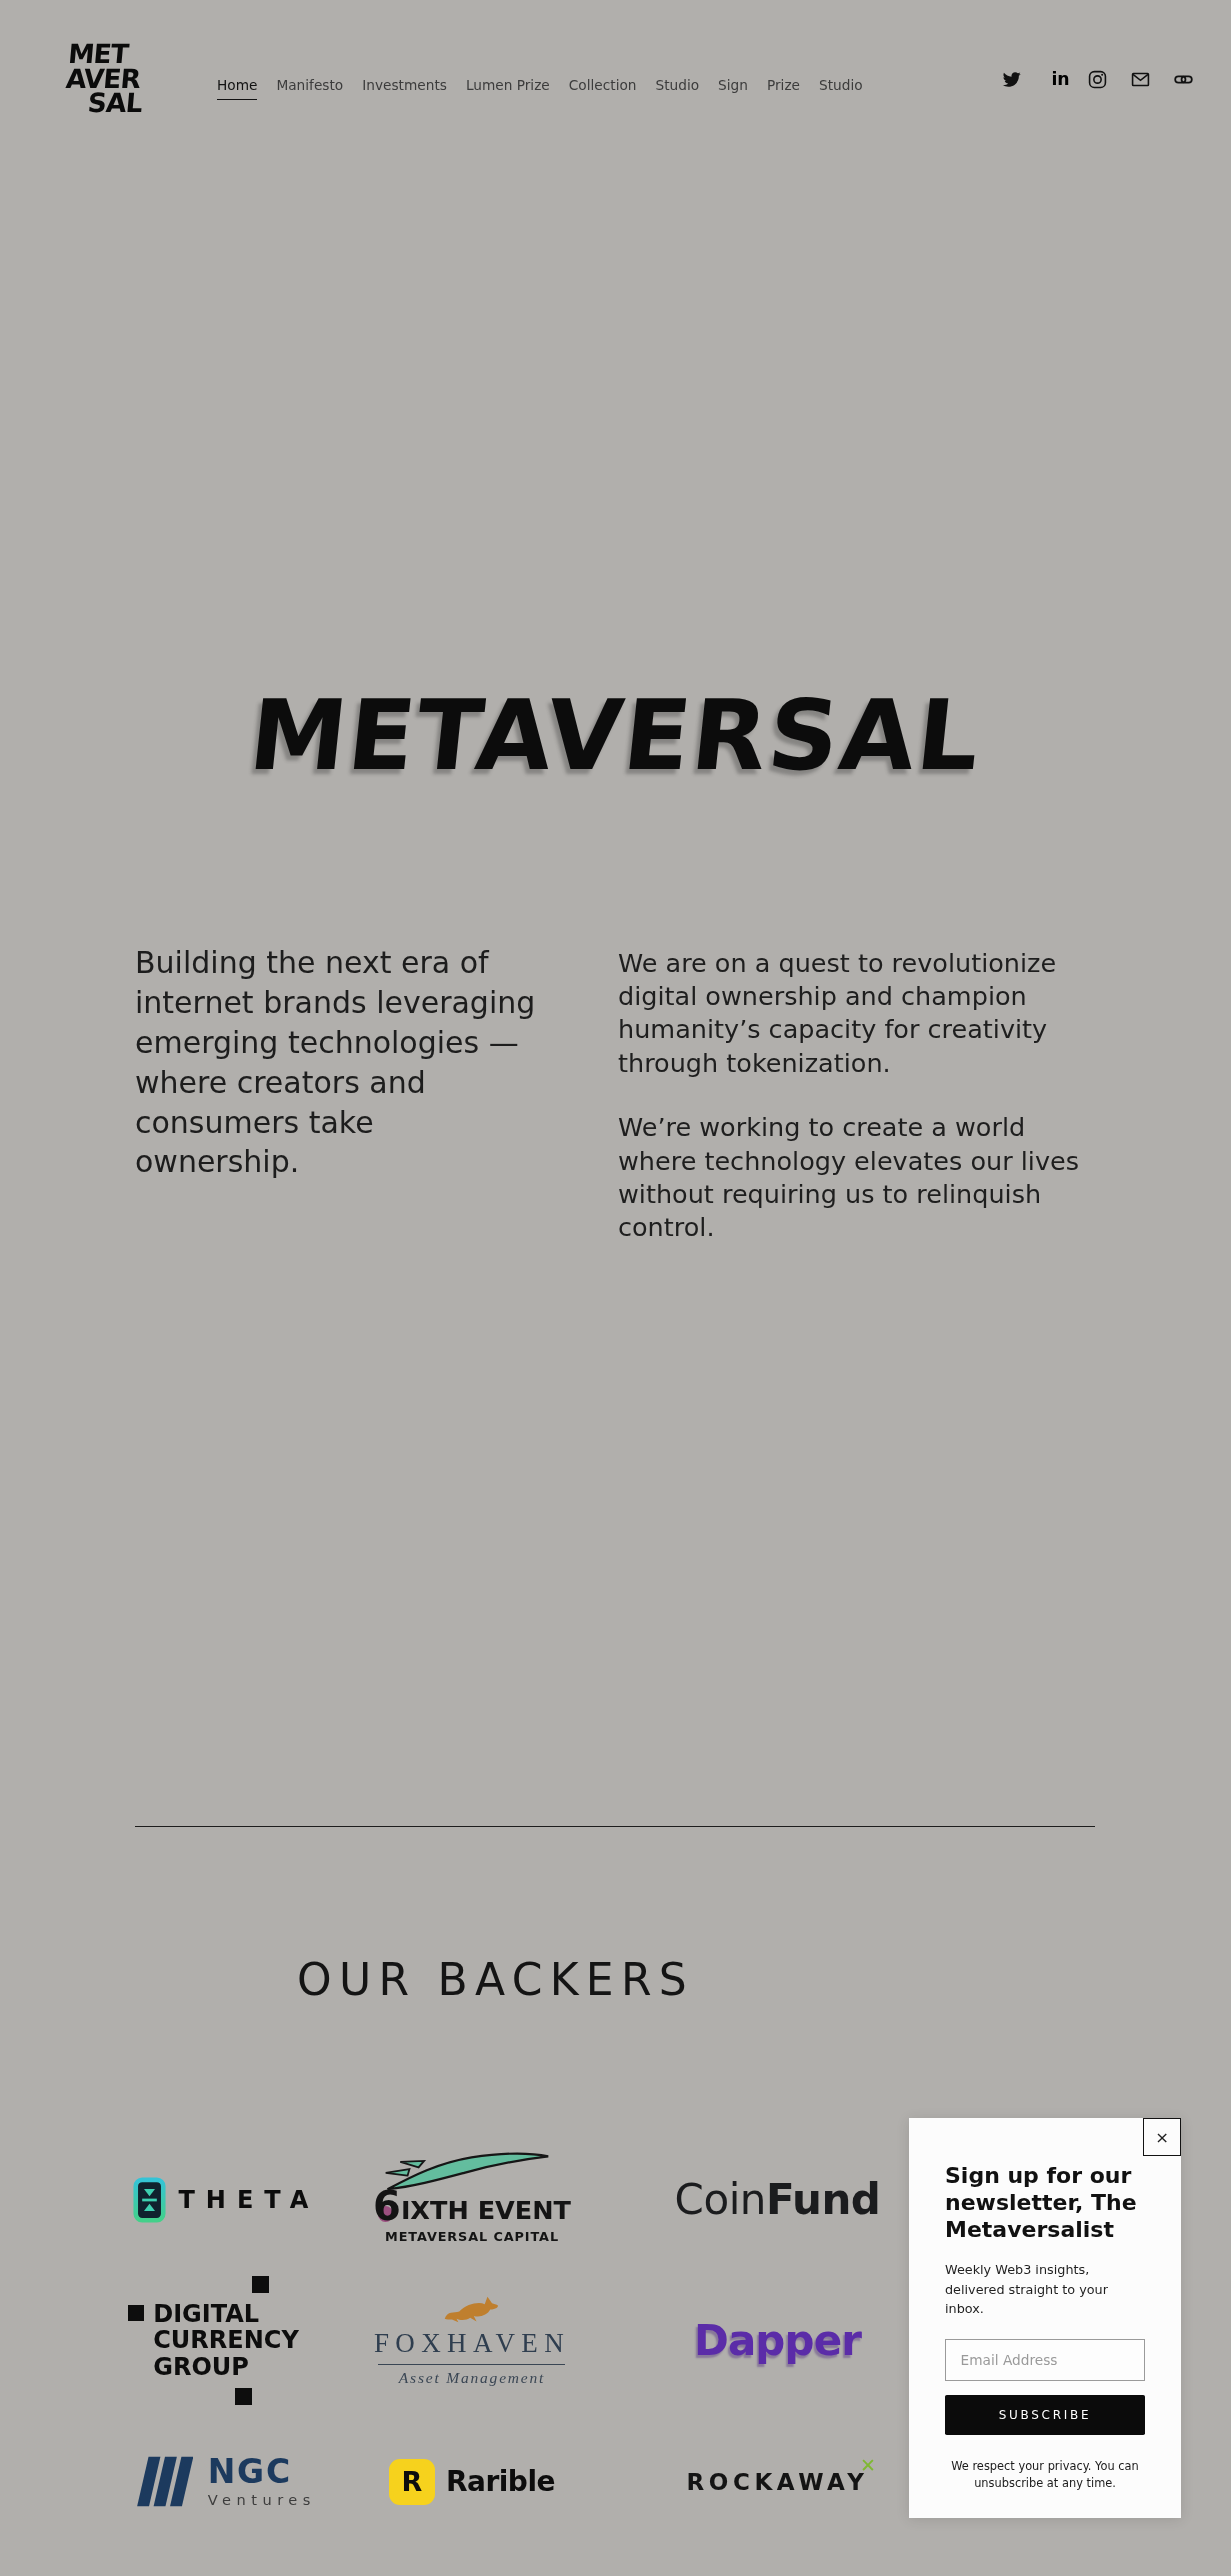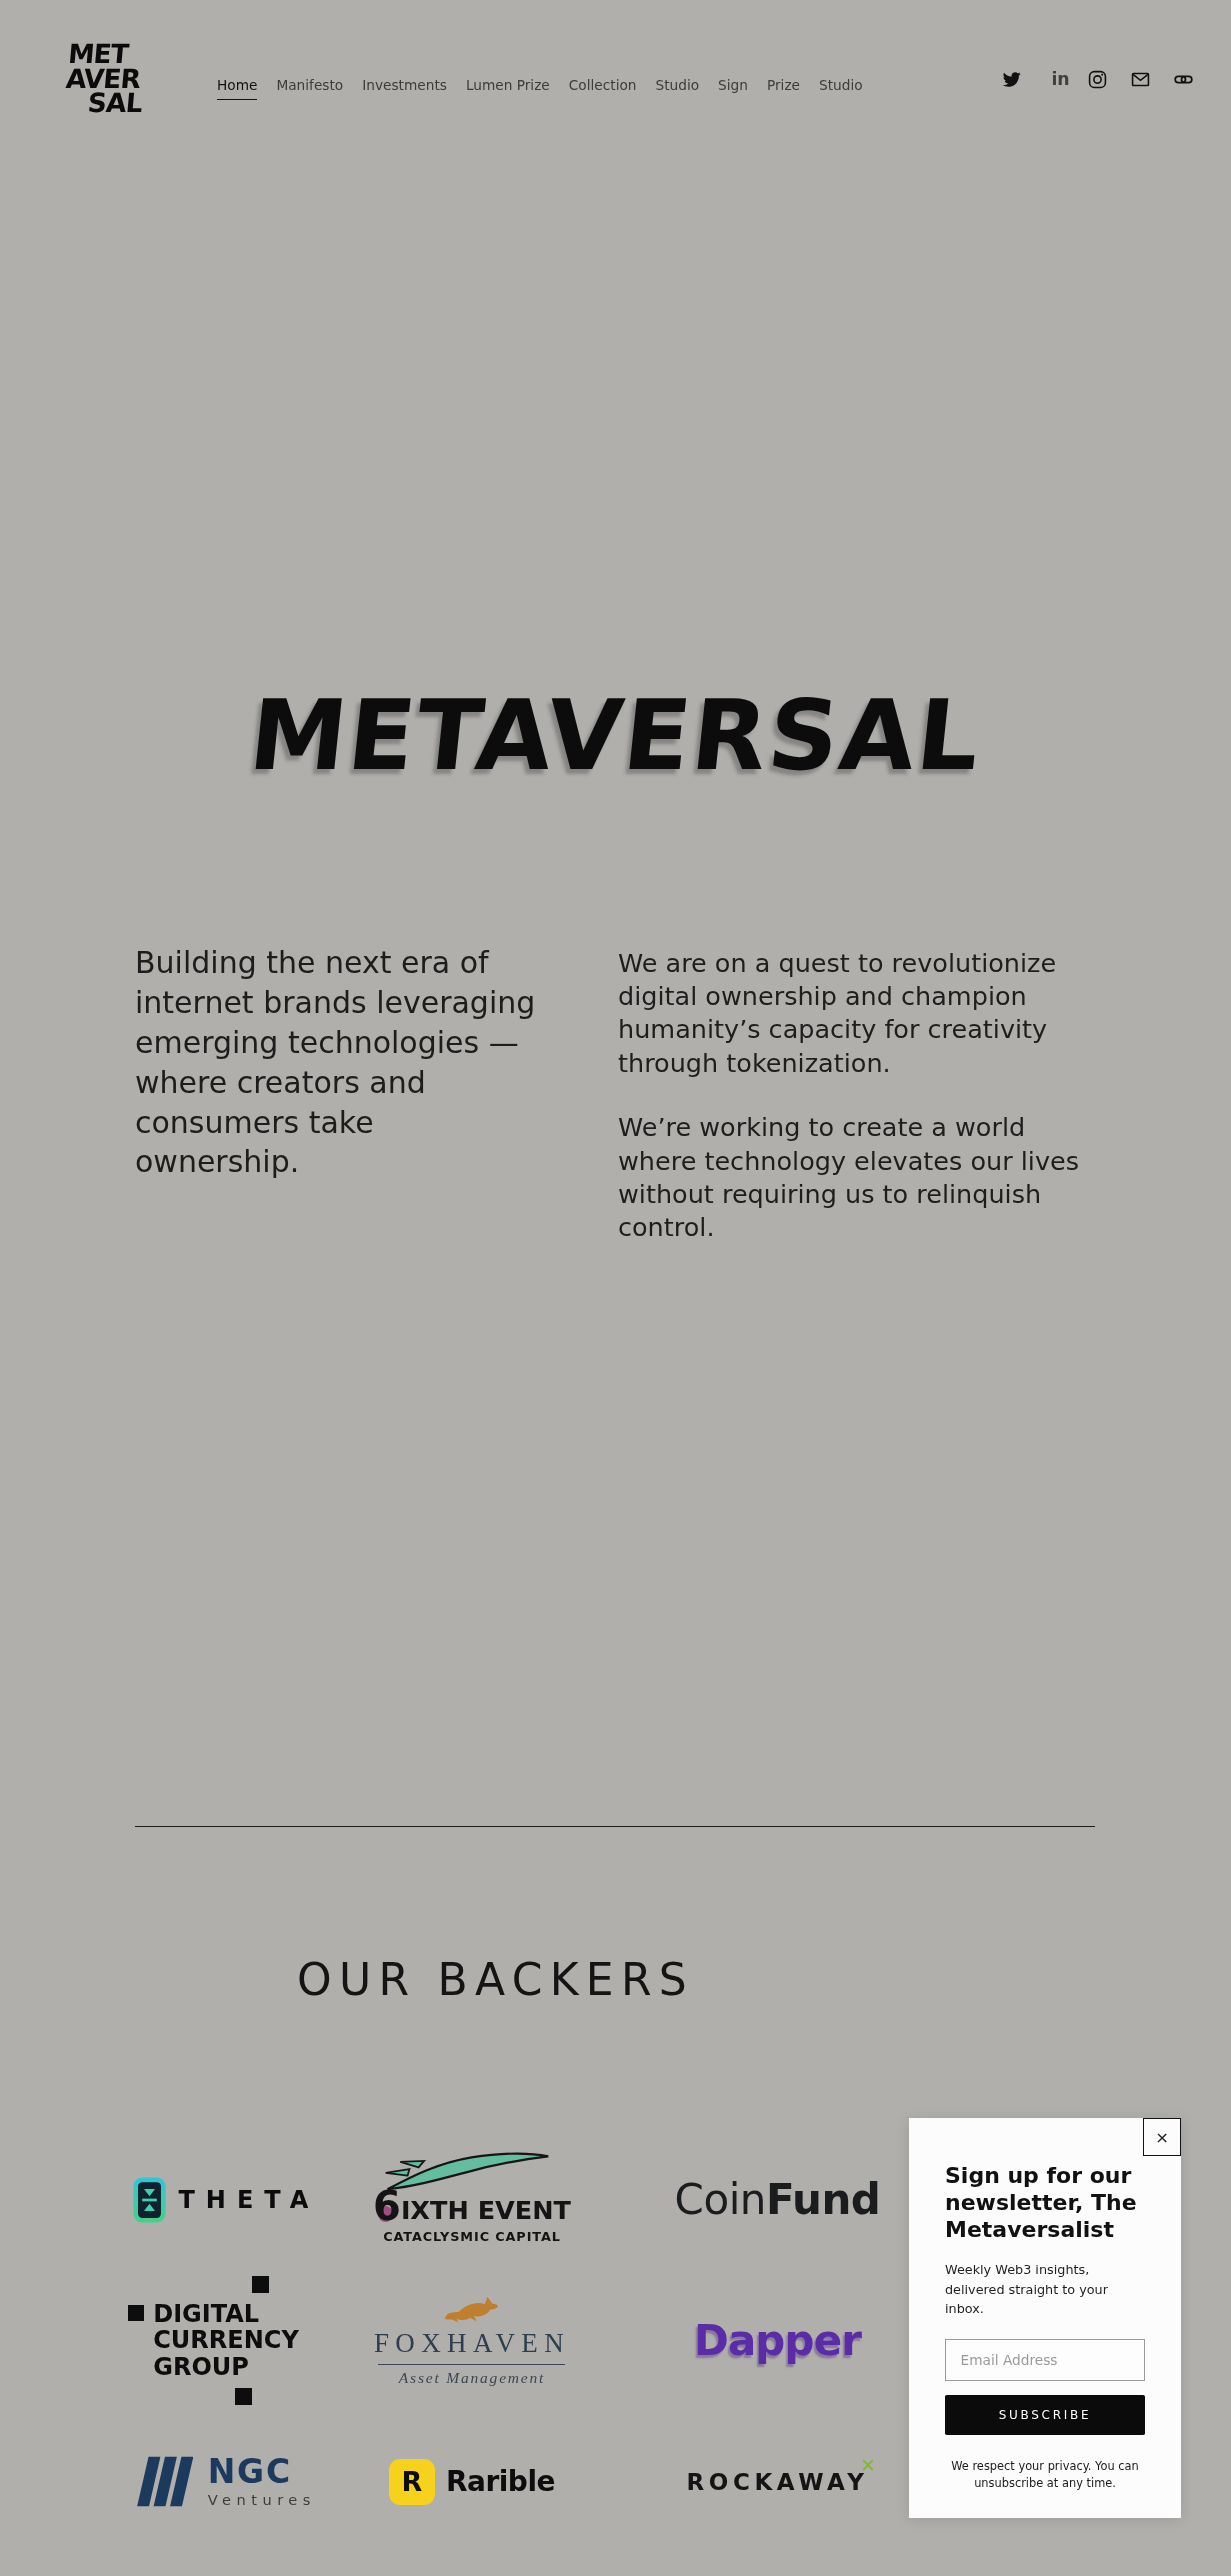--- a/index.html
+++ b/index.html
@@ -27,21 +27,21 @@
     font-size:13.7px; color:#3c3c3c;
   }
   .nav li { cursor:pointer; white-space:nowrap; }
   .nav li.active { color:#121212; border-bottom:1.4px solid #121212; padding-bottom:6.4px; }
   .social {
     position:absolute; right:38px; top:69px;
     display:flex; gap:23px; align-items:center;
   }
   .social a { width:20px; height:20px; display:flex; align-items:center; justify-content:center; color:#111; text-decoration:none; cursor:pointer; }
   .social svg { width:19px; height:19px; }
-  .li-badge { font-weight:800; font-size:17.3px; font-family:"DejaVu Sans", sans-serif; color:#404040;margin-left:13px; }
+  .li-badge { font-weight:800; font-size:17.3px; font-family:"DejaVu Sans", sans-serif; color:#000000;margin-left:13px; }
 
   
   .wordmark {
     position:absolute; top:679px; left:0; width:1231px;
     text-align:center;
     font-size:97px; font-weight:800; letter-spacing:1.8px;
     color:#0c0c0c;
     transform:skewX(-6deg);
     text-shadow:-3.6px 4.6px 3.6px rgba(35,35,35,0.30);
     white-space:nowrap;
@@ -249,21 +249,21 @@
       <path d="M28 28 L4 25 L30 21 Z" fill="#63bd9e" stroke="#161616" stroke-width="2"></path>
       <path d="M40 19 L20 13 L46 12 Z" fill="#63bd9e" stroke="#161616" stroke-width="2"></path>
     </svg>
     <div class="sixth-main">
       <span class="six">
         <span class="dot"></span>
         <span class="char">6</span>
       </span>
       <span class="sixth-rest">IXTH EVENT</span>
     </div>
-    <div class="sixth-sub">CATACLYSMIC CAPITAL</div>
+    <div class="sixth-sub">METAVERSAL CAPITAL</div>
   </div>
 
   <div class="backer coinfund">
     <span class="reg">Coin</span>
       <span class="bold">Fund</span>
   </div>
 
   <div class="backer">
     <div class="dcg-wrap">
       <div class="dcg-sq left"></div>

